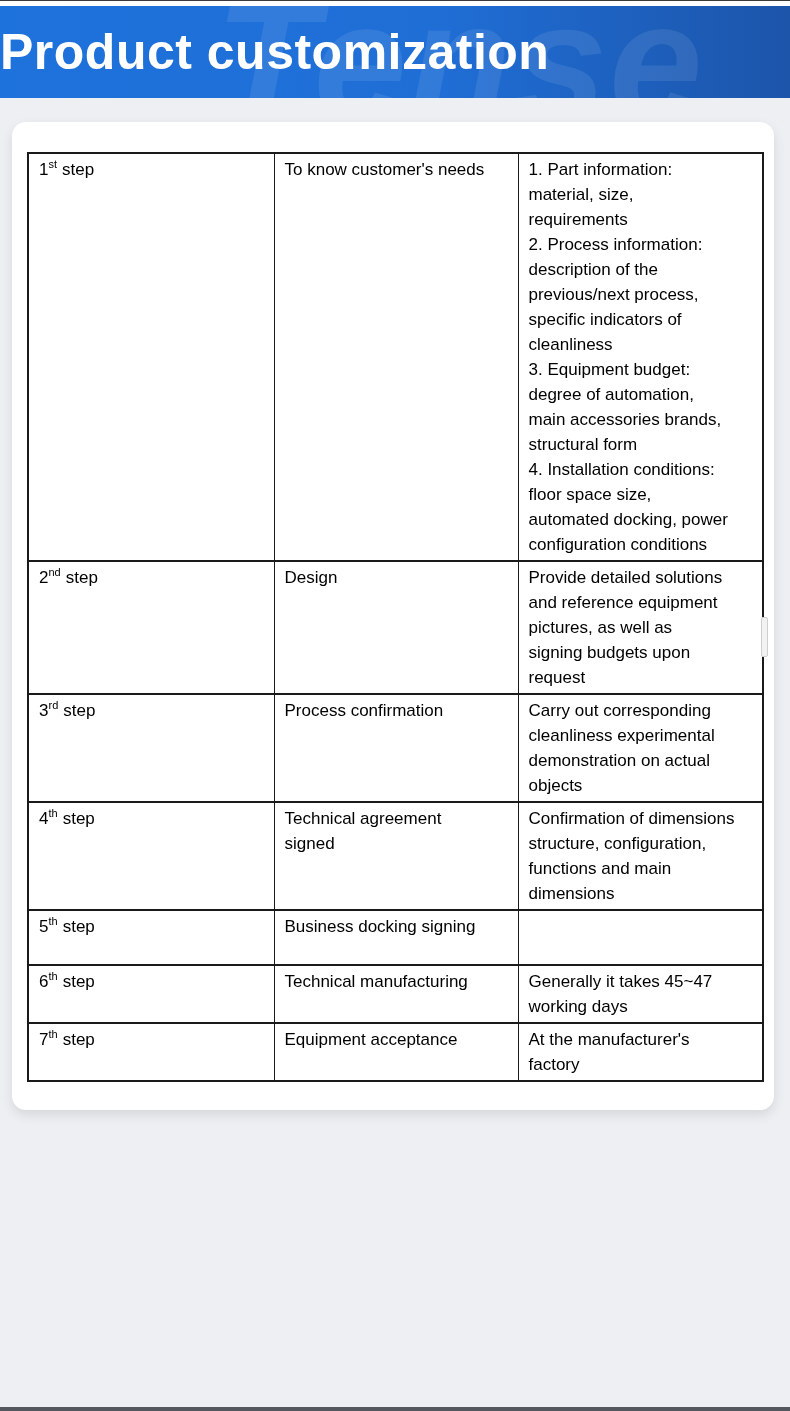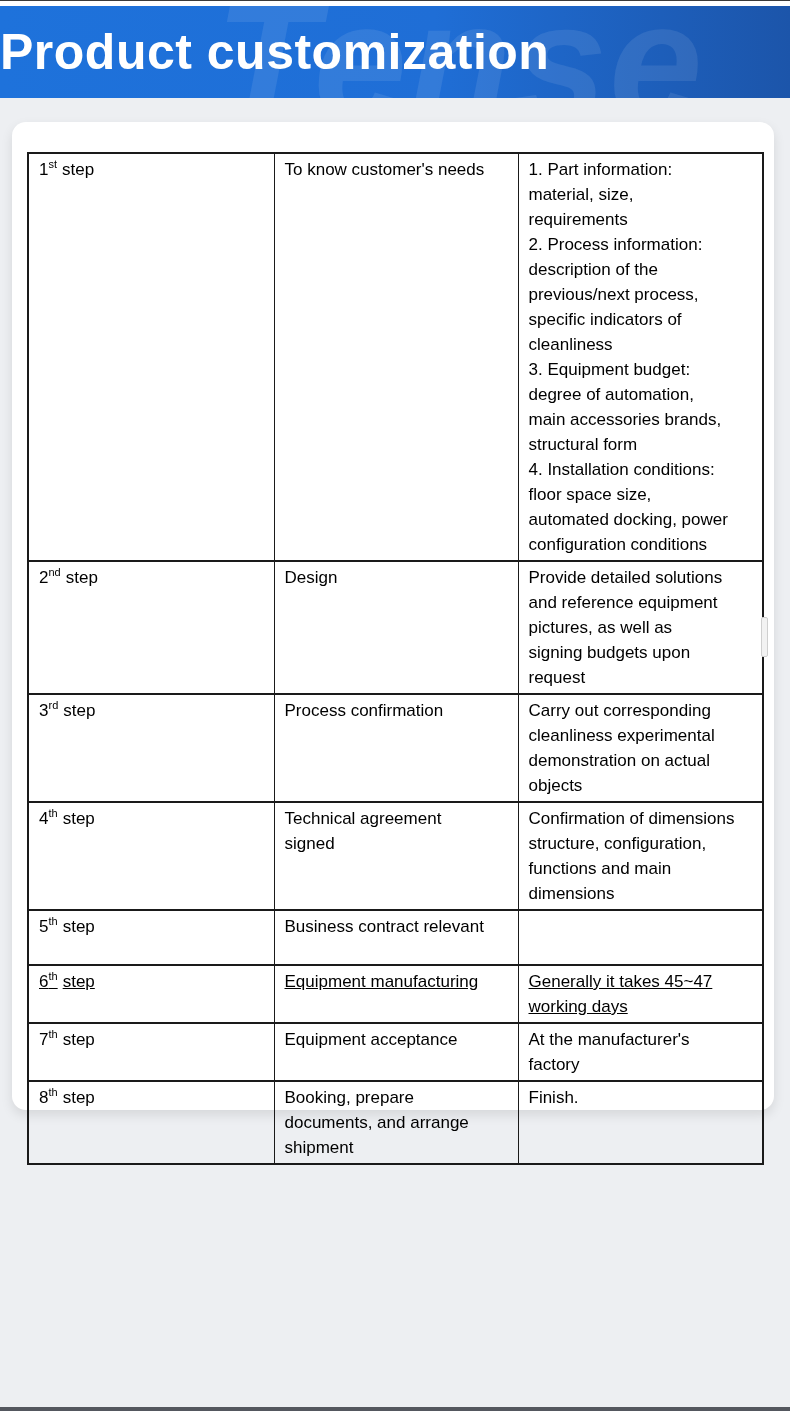--- a/index.html
+++ b/index.html
@@ -45,21 +45,21 @@
     border:1px solid #1a1a1a;
     border-top-width:2px; border-bottom-width:2px;
     vertical-align:top;
     padding:3px 8px 3px 10px;
     font-size:17px; line-height:25px; color:#000;
     white-space:pre-line;
     overflow:hidden;
   }
   col.c1 { width:246px; } col.c2 { width:244px; } col.c3 { width:245px; }
   tr.r1 { height:399px; } tr.r2 { height:125px; } tr.r3 { height:100px;border-radius:15px; }
-  tr.r4 { height:101px; } tr.r5 { height:55px;border-radius:18px; }  tr.r6 { height:56px;text-decoration:underline; }
+  tr.r4 { height:101px; } tr.r5 { height:55px;border-radius:18px; }  tr.r6 { height:56px; }
   tr.r7 { height:57px;padding-left:22px; }  tr.r8 { height:77px; }
   sup.ord { font-size:11px; line-height:0; vertical-align:super; }
   .step-word { margin-left:5px; }
   .scroll-handle {
     position:absolute; left:761px; top:617px;
     width:7px; height:40px;
     background:#f2f2f2; border:1px solid #cfcfcf; border-radius:2px;
   }
   .bottom-bar {
     position:absolute; left:0; bottom:0;
@@ -125,40 +125,33 @@
         <td><span>4</span><sup class="ord">th</sup><span class="step-word">step</span></td>
         <td>Technical agreement
 signed</td>
         <td>Confirmation of dimensions
 structure, configuration,
 functions and main
 dimensions</td>
       </tr>
       <tr class="r5">
         <td><span>5</span><sup class="ord">th</sup><span class="step-word">step</span></td>
-        <td>Business contract relevant</td>
+        <td>Business docking signing</td>
         <td></td>
       </tr>
       <tr class="r6">
         <td><span>6</span><sup class="ord">th</sup><span class="step-word">step</span></td>
-        <td>Equipment manufacturing</td>
+        <td>Technical manufacturing</td>
         <td>Generally it takes 45~47
 working days</td>
       </tr>
       <tr class="r7">
         <td><span>7</span><sup class="ord">th</sup><span class="step-word">step</span></td>
         <td>Equipment acceptance</td>
         <td>At the manufacturer's
 factory</td>
       </tr>
-      <tr class="r8">
-        <td><span>8</span><sup class="ord">th</sup><span class="step-word">step</span></td>
-        <td>Booking, prepare
-documents, and arrange
-shipment</td>
-        <td>Finish.</td>
-      </tr>
     </tbody>
   </table>
 </div>
 
 <div class="scroll-handle"></div>
 <div class="bottom-bar"></div>
 
 </body></html>

